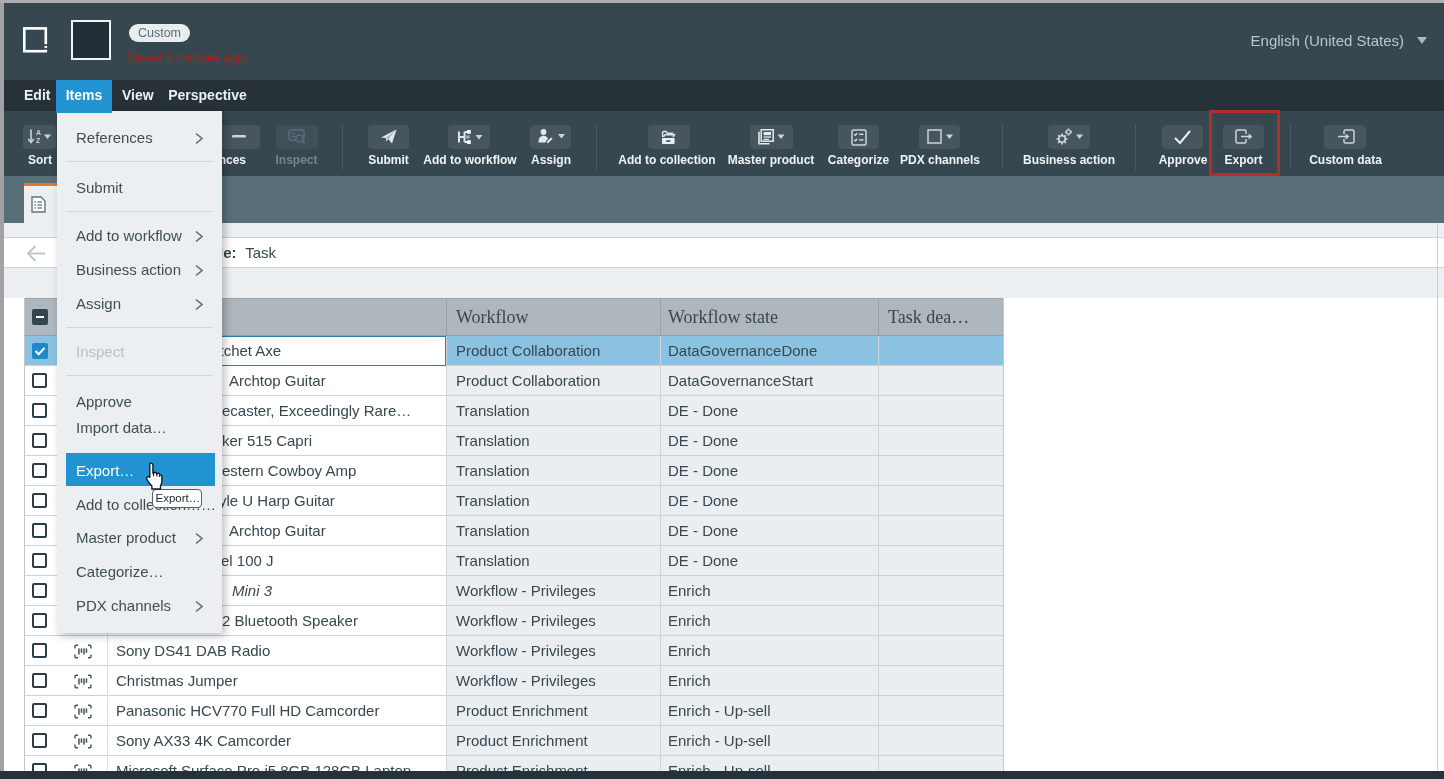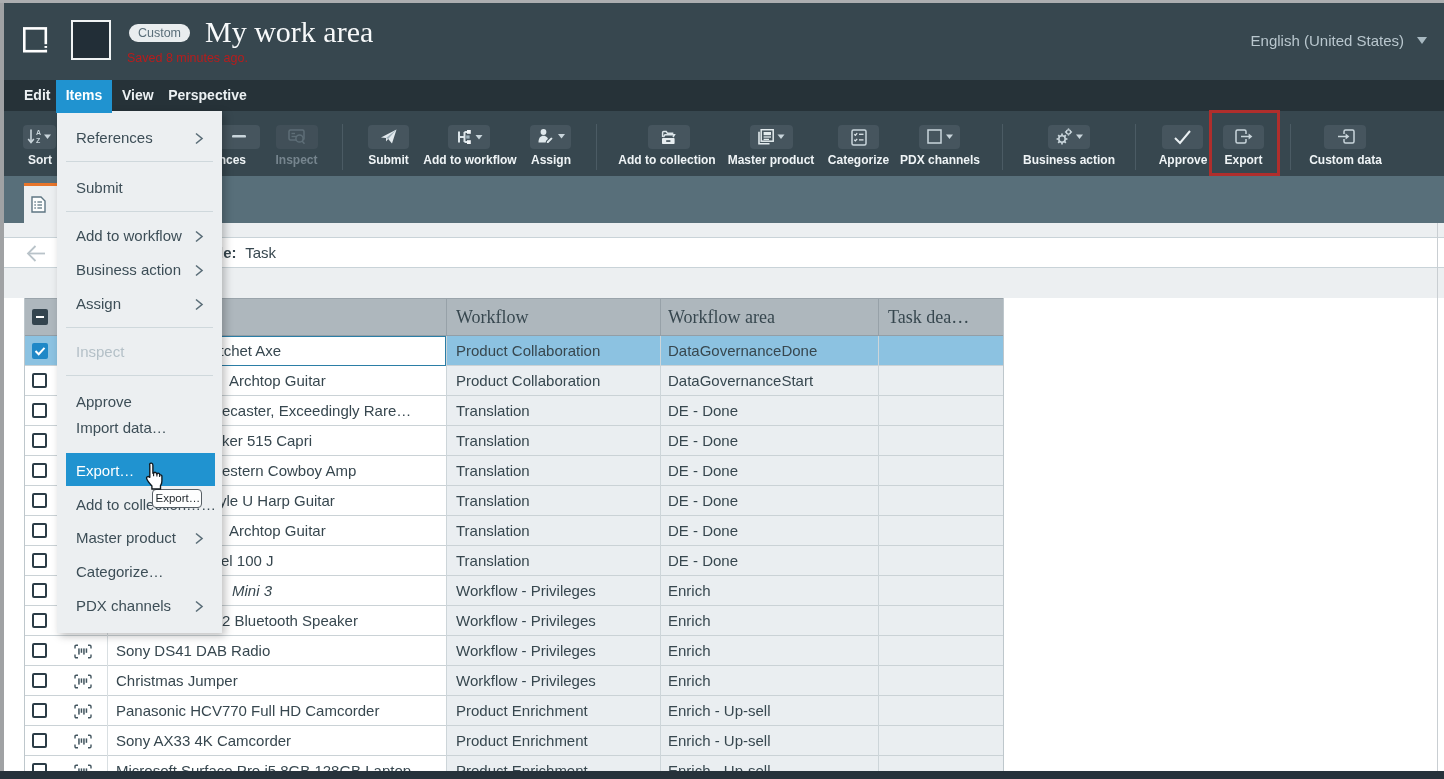--- a/index.html
+++ b/index.html
@@ -52,21 +52,20 @@
   <div class="abs" id="wband"></div>
 
   <svg class="abs" style="left:21px;top:25px;" width="28" height="28" viewBox="0 0 28 28">
     <rect x="3.3" y="3.4" width="21.5" height="22.8" fill="none" stroke="#FFFFFF" stroke-width="2.6"></rect>
     <rect x="23" y="19.2" width="4" height="1.8" fill="#37474F"></rect>
     <rect x="23" y="22.9" width="4" height="1.8" fill="#37474F"></rect>
   </svg>
   <div class="abs" style="left:71px;top:20px;width:40px;height:40px;background:#222E37;border:2px solid #F0F3F4;box-sizing:border-box;"></div>
   <div class="abs" style="left:129px;top:24px;width:61px;height:18px;background:#E9EDEF;border-radius:9px;
        font-size:12.5px;color:#5A6E79;text-align:center;line-height:18px;">Custom</div>
-  <div class="abs" style="left:205px;top:15px;font-family:'Liberation Serif',serif;font-size:30px;color:#F7F9FA;">My work area</div>
   <div class="abs" style="left:127px;top:51px;font-size:12.5px;color:#b91c1c;">Saved 8 minutes ago.</div>
   <div class="abs" style="left:1249px;top:32px;width:155px;font-size:15px;color:#B9C7CE;text-align:right;">English (United States)</div>
   <div class="abs" style="left:1417px;top:37px;width:0;height:0;border-left:5.5px solid transparent;border-right:5.5px solid transparent;border-top:7px solid #A8B9C1;"></div>
 
   <div class="abs mitem" style="left:24px;width:26px;">Edit</div>
   <div class="abs" id="itemsbtn">Items</div>
   <div class="abs mitem" style="left:122px;width:31px;">View</div>
   <div class="abs mitem" style="left:167px;width:81px;">Perspective</div>
 
   <div class="abs chip" style="left:23px;width:33px;">
@@ -243,21 +242,21 @@
       <polyline points="9.5,3 2,10.5 9.5,18"></polyline>
     </g>
   </svg>
   <div class="abs" style="left:201px;top:237px;height:31px;line-height:31px;font-size:15px;color:#37474F;">
     <span style="font-weight:700;">Title:</span><span style="padding-left:8.6px;">Task</span></div>
 
   <div class="abs th" style="left:24px;width:979px;"></div>
   <div class="abs" style="left:32px;top:309px;width:16px;height:16px;background:#34444E;border-radius:2px;"></div>
   <div class="abs" style="left:36px;top:316px;width:8px;height:2.4px;background:#fff;"></div>
   <div class="abs thtext" style="left:456px;">Workflow</div>
-  <div class="abs thtext" style="left:668px;">Workflow area</div>
+  <div class="abs thtext" style="left:668px;">Workflow state</div>
   <div class="abs thtext" style="left:888px;">Task dea…</div>
   <div class="abs" style="left:446px;top:299px;width:1px;height:36px;background:#97A1A8;"></div>
   <div class="abs" style="left:660px;top:299px;width:1px;height:36px;background:#97A1A8;"></div>
   <div class="abs" style="left:878px;top:299px;width:1px;height:36px;background:#97A1A8;"></div>
 
   <div class="abs" style="left:24px;top:336px;width:979px;height:435px;background:#FFFFFF;"></div>
   <div class="abs" style="left:446px;top:336px;width:557px;height:435px;background:#EAEEF1;"></div>
   <div class="abs" style="left:24px;top:336px;width:979px;height:30px;background:#8CC2E1;"></div>
   <div class="abs row" style="top:336px;"></div>
   <div class="abs row" style="top:366px;"></div>

